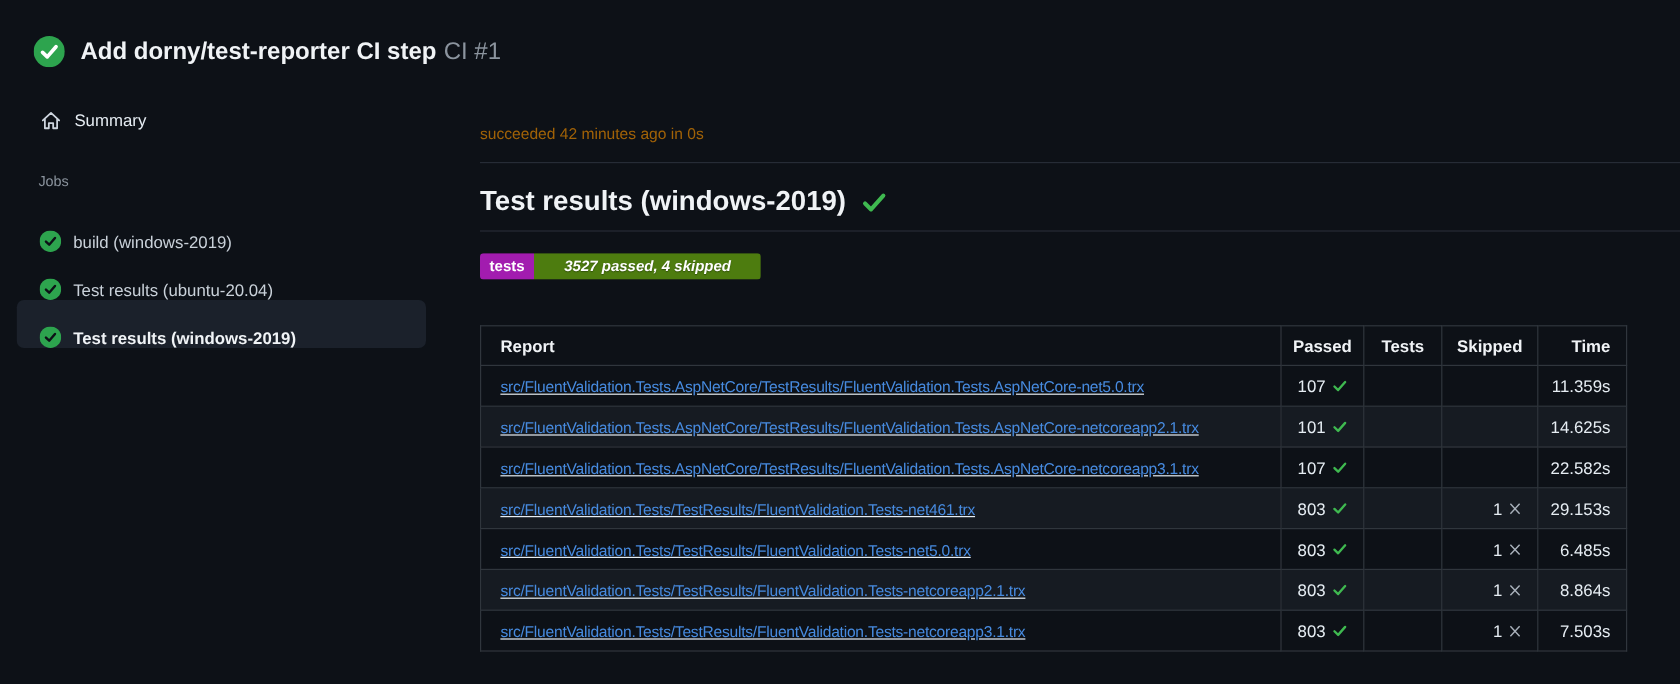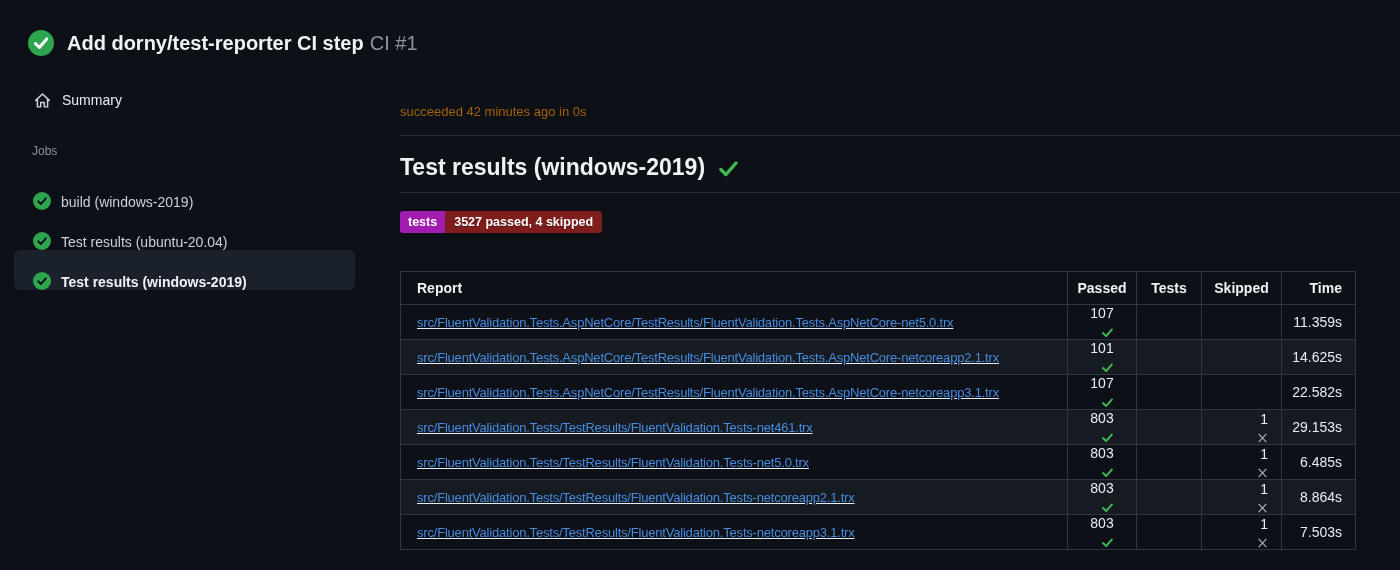--- a/index.html
+++ b/index.html
@@ -56,21 +56,21 @@
   }
   h2.results-heading svg { width: 21px; height: 21px; margin-top: 2px; }
 
   .badge-wrap { margin-top: 18px; }
   .tests-badge {
     display: inline-flex; height: 22px; line-height: 22px;
     border-radius: 3px; overflow: hidden;
     font-size: 12.5px; font-weight: bold; color: #ffffff;
   }
   .badge-label { background: #a21caf; padding: 0 8px; }
-  .badge-value { background: #7f1d1d; padding: 0 9px; text-shadow: 0 1px 1px rgba(0,0,0,.35); }
+  .badge-value { background: #4d7c0f; padding: 0 25px; text-shadow: 0 1px 1px rgba(0,0,0,.35); font-style: italic; }
 
   
   table.results-table {
     margin-top: 38px; width: 955px;
     border-collapse: collapse; table-layout: fixed;
     font-size: 14px;
   }
   .results-table th, .results-table td { border: 1px solid #30363d; padding: 0; }
   .results-table thead th { height: 33px; font-weight: bold; color: #f0f3f6; }
   .results-table tbody td { height: 34px; color: #e6edf3; }
@@ -81,21 +81,21 @@
   col.c-skipped { width: 80px; }
   col.c-time    { width: 74px; }
   th.a-left, td.a-left { text-align: left; padding-left: 16px; }
   th.a-center, td.a-center { text-align: center; }
   th.a-right, td.a-right { text-align: right; padding-right: 13px; }
   td.report-cell { overflow: hidden; white-space: nowrap; text-decoration: underline; }
   td.report-cell a {
     color: #478be0; text-decoration: none;
     font-size: 13px; letter-spacing: -0.2px; cursor: pointer;
   }
-  .cell-inline { display: inline-flex; align-items: flex-end; gap: 5px; flex-direction: column; }
+  .cell-inline { display: inline-flex; align-items: center; gap: 5px; }
   .cell-inline svg { flex: none; }
 </style>
 </head>
 <body>
 
 <header class="run-header">
   <svg class="status-icon" viewBox="0 0 16 16">
     <circle cx="8" cy="8" r="8" fill="#2da44e"></circle>
     <path d="M4.6 8.4 L7.0 10.7 L11.5 5.5" fill="none" stroke="#ffffff" stroke-width="1.9" stroke-linecap="round" stroke-linejoin="round"></path>
   </svg>

